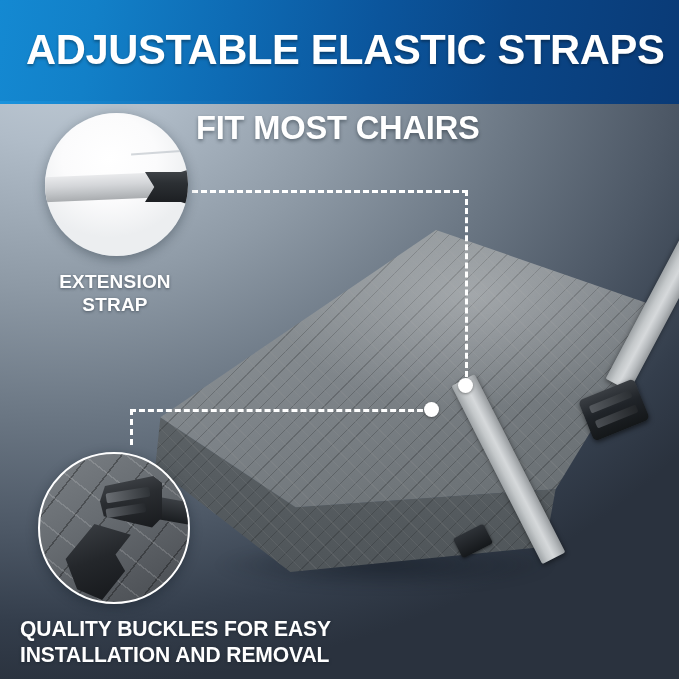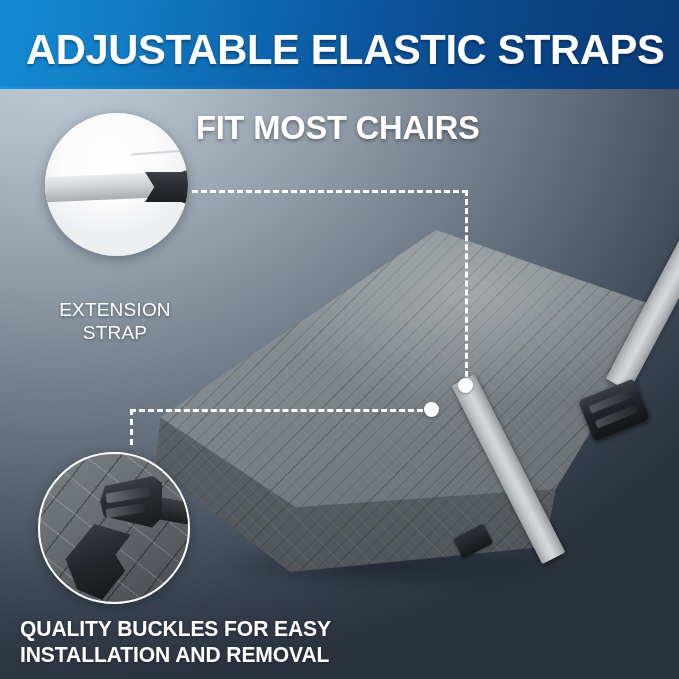--- a/index.html
+++ b/index.html
@@ -5,21 +5,21 @@
   html,body{margin:0;padding:0;background:#222;}
   #stage{
     position:relative;width:679px;height:679px;overflow:hidden;
     font-family:"Liberation Sans","DejaVu Sans",sans-serif;
     background:
       radial-gradient(120% 95% at 8% 6%, #c3ced8 0%, #b0bcc8 16%, #8e9aa6 38%, #6b7784 58%, #4d5866 76%, #343e4c 90%, #2a323e 100%);
   }
 
   
   .banner{
-    position:absolute;left:0;top:0;width:679px;height:89px;
+    position:absolute;left:0;top:0;width:679px;height:104px;
     background:linear-gradient(100deg,#1489d2 0%,#1280c8 14%,#0e6bb4 34%,#0b559c 55%,#0a4687 74%,#0a3a76 100%);
     overflow:hidden;
   }
   .banner:after{
     content:"";position:absolute;left:0;right:0;bottom:0;height:3px;
     background:linear-gradient(90deg,#1a93dd,#0c4f95 60%,#0a3a76);
   }
   .banner-title{
     position:absolute;left:26px;top:24px;width:640px;
     color:#fff;font-size:43px;font-weight:700;letter-spacing:-0.4px;
@@ -33,24 +33,23 @@
     position:absolute;left:196px;top:108px;
     color:#fff;font-size:34px;font-weight:700;letter-spacing:-0.2px;
     transform:scaleX(0.96);transform-origin:left center;
     white-space:nowrap;
     text-shadow:0 2px 4px rgba(20,30,40,.45);
   }
 
   
   .cap-extension{
     position:absolute;left:40px;top:270px;width:150px;text-align:center;
-    color:#fff;font-size:19px;font-weight:400;line-height:23px;
+    color:#fff;font-size:19px;font-weight:700;line-height:23px;
     letter-spacing:.2px;
     text-shadow:0 1px 3px rgba(20,30,40,.5);
-    margin-top:28px;
   }
   .cap-buckles{
     position:absolute;left:20px;top:616px;width:420px;
     color:#fff;font-size:21.5px;font-weight:700;line-height:26px;
     letter-spacing:-0.1px;white-space:pre-line;
     transform:scaleX(0.98);transform-origin:left center;
     text-shadow:0 1px 3px rgba(20,30,40,.5);
   }
 
   

